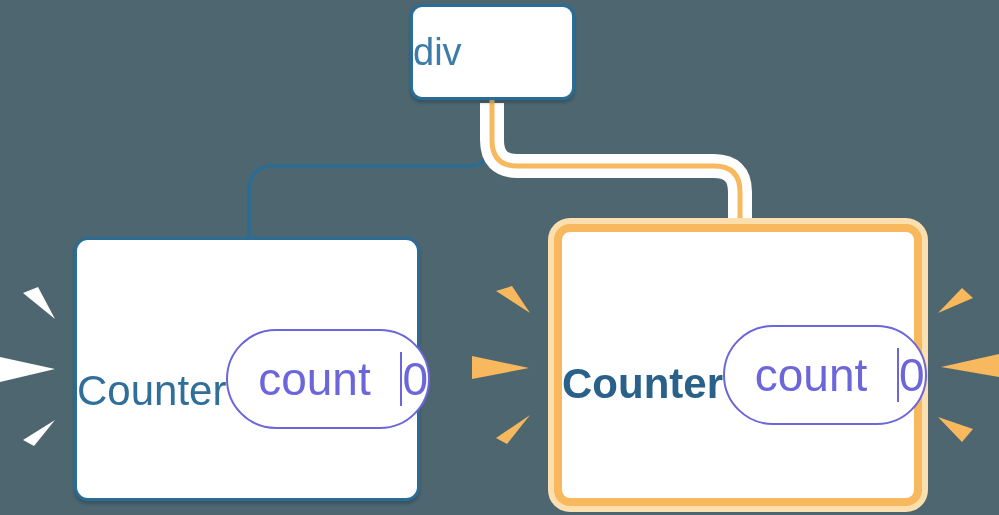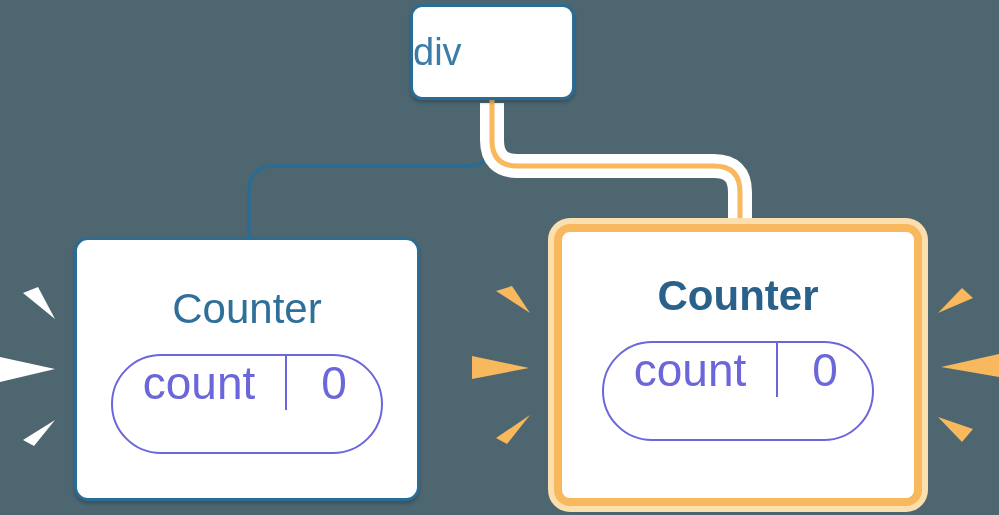--- a/index.html
+++ b/index.html
@@ -23,21 +23,21 @@
     background:var(--white,#fff);
     border:3px solid var(--blue-border,#2b6c94);
     border-radius:12px;
     box-shadow:0 3px 3px rgba(10,40,60,.28);
     display:flex;align-items:center;justify-content:flex-start;
     font-size:38px;color:var(--blue-text,#3c7ca8);
   }
   .card{
     position:absolute;box-sizing:border-box;z-index:2;
     background:var(--white,#fff);
-    display:flex;flex-direction:column;align-items:center;
+    display:flex;flex-direction:row;align-items:center;
   }
   .card-left{
     left:74px;top:237px;width:346px;height:264px;
     border:3px solid var(--blue-border,#2b6c94);
     border-radius:14px;
     box-shadow:0 3px 3px rgba(10,40,60,.28);
   }
   .card-right{
     left:554px;top:224px;width:368px;height:282px;
     border:8px solid var(--orange,#f7b85e);
@@ -46,21 +46,21 @@
   }
   .card-title{
     margin-top:43px;height:52px;line-height:52px;
     font-size:42px;font-weight:500;color:var(--blue-title,#2f6f9a);
   }
   .card-right .card-title{font-weight:700;color:var(--blue-title-bold,#29618a);margin-top:38px;}
   .pill{
     margin-top:19px;width:272px;height:100px;box-sizing:border-box;
     border:2.5px solid var(--purple,#6c66db);
     border-radius:50px;
-    display:flex;align-items:flex-start;
+    display:flex;align-items:center;
     font-size:46px;color:var(--purple,#6c66db);
     background:var(--white,#fff);
   }
   .pill-key{
     width:172px;display:flex;align-items:center;justify-content:center;
     border-right:2.5px solid var(--purple,#6c66db);
   }
   .pill-val{flex:1;display:flex;align-items:center;justify-content:center;}
 </style>
 </head>

